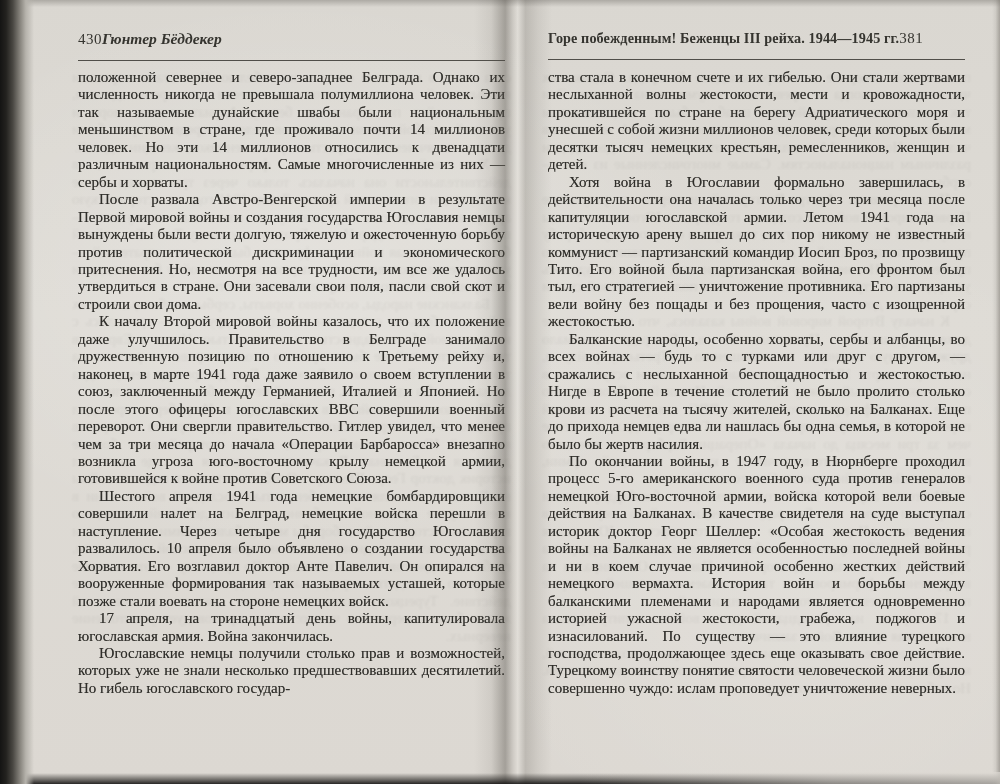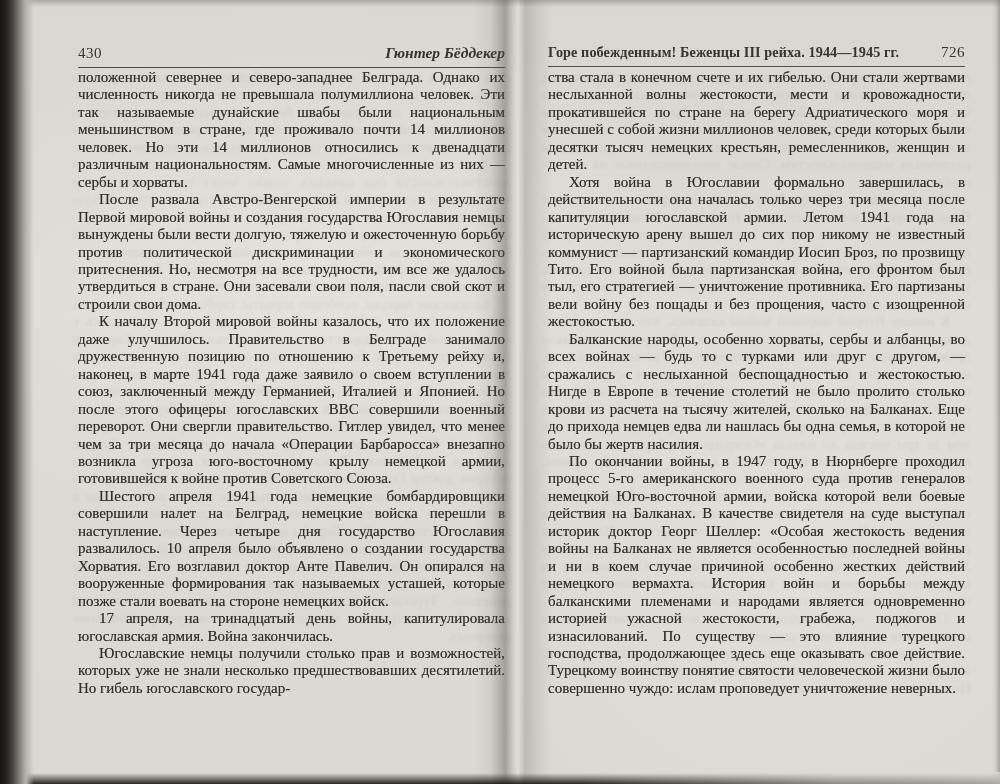--- a/index.html
+++ b/index.html
@@ -60,24 +60,24 @@
   }
   
   .page {
     position: absolute; top: 0; bottom: 0;
     z-index: 2;
   }
   .page-left  { left: 78px;  width: 427px; }
   .page-right { left: 548px; width: 417px; }
 
   .page-header {
-    position: absolute; top: 44px; left: 0; right: 0;
-    display: flex; justify-content: space-between; align-items: baseline;
+    position: absolute; top: 30px; left: 0; right: 0;
+    display: flex; justify-content: flex-start; align-items: baseline;
     border-bottom: 1px solid #504e49;
-    padding-bottom: 5px;
+    padding-bottom: 12px;
     color: #35342f;
   }
   .page-num { font-size: 15px; letter-spacing: 0.5px; }
   .running-author { font-size: 15.5px; font-weight: bold; font-style: italic; }
   .running-title  { font-size: 14.2px; font-weight: bold; letter-spacing: 0.1px; }
 
   .page-body {
     position: absolute; top: 69px; left: 0; right: 0;
     color: #2f2e2a;
     font-size: 15px;
@@ -136,21 +136,21 @@
     <div class="ghost">
         <p class="para">положенной севернее и северо-западнее Белграда. Однако их численность никогда не превышала полумиллиона человек. Эти так называемые дунайские швабы были национальным меньшинством в стране, где проживало почти 14 миллионов человек. Но эти 14 миллионов относились к двенадцати различным национальностям. Самые многочисленные из них — сербы и хорваты.</p>
         <p class="para indent">После развала Австро-Венгерской империи в результате Первой мировой войны и создания государства Югославия немцы вынуждены были вести долгую, тяжелую и ожесточенную борьбу против политической дискриминации и экономического притеснения. Но, несмотря на все трудности, им все же удалось утвердиться в стране. Они засевали свои поля, пасли свой скот и строили свои дома.</p>
         <p class="para indent">К началу Второй мировой войны казалось, что их положение даже улучшилось. Правительство в Белграде занимало дружественную позицию по отношению к Третьему рейху и, наконец, в марте 1941 года даже заявило о своем вступлении в союз, заключенный между Германией, Италией и Японией. Но после этого офицеры югославских ВВС совершили военный переворот. Они свергли правительство. Гитлер увидел, что менее чем за три месяца до начала «Операции Барбаросса» внезапно возникла угроза юго-восточному крылу немецкой армии, готовившейся к войне против Советского Союза.</p>
         <p class="para indent">Шестого апреля 1941 года немецкие бомбардировщики совершили налет на Белград, немецкие войска перешли в наступление. Через четыре дня государство Югославия развалилось. 10 апреля было объявлено о создании государства Хорватия. Его возглавил доктор Анте Павелич. Он опирался на вооруженные формирования так называемых усташей, которые позже стали воевать на стороне немецких войск.</p>
         <p class="para indent">17 апреля, на тринадцатый день войны, капитулировала югославская армия. Война закончилась.</p>
         <p class="para indent">Югославские немцы получили столько прав и возможностей, которых уже не знали несколько предшествовавших десятилетий. Но гибель югославского государ-</p>
       </div>
     <div class="page-header">
       <span class="running-title">Горе побежденным! Беженцы III рейха. 1944—1945 гг.</span>
-      <span class="page-num">726</span>
+      <span class="page-num">381</span>
     </div>
     <div class="page-body">
         <p class="para">ства стала в конечном счете и их гибелью. Они стали жертвами неслыханной волны жестокости, мести и кровожадности, прокатившейся по стране на берегу Адриатического моря и унесшей с собой жизни миллионов человек, среди которых были десятки тысяч немецких крестьян, ремесленников, женщин и детей.</p>
         <p class="para indent">Хотя война в Югославии формально завершилась, в действительности она началась только через три месяца после капитуляции югославской армии. Летом 1941 года на историческую арену вышел до сих пор никому не известный коммунист — партизанский командир Иосип Броз, по прозвищу Тито. Его войной была партизанская война, его фронтом был тыл, его стратегией — уничтожение противника. Его партизаны вели войну без пощады и без прощения, часто с изощренной жестокостью.</p>
         <p class="para indent">Балканские народы, особенно хорваты, сербы и албанцы, во всех войнах — будь то с турками или друг с другом, — сражались с неслыханной беспощадностью и жестокостью. Нигде в Европе в течение столетий не было пролито столько крови из расчета на тысячу жителей, сколько на Балканах. Еще до прихода немцев едва ли нашлась бы одна семья, в которой не было бы жертв насилия.</p>
         <p class="para indent">По окончании войны, в 1947 году, в Нюрнберге проходил процесс 5-го американского военного суда против генералов немецкой Юго-восточной армии, войска которой вели боевые действия на Балканах. В качестве свидетеля на суде выступал историк доктор Георг Шеллер: «Особая жестокость ведения войны на Балканах не является особенностью последней войны и ни в коем случае причиной особенно жестких действий немецкого вермахта. История войн и борьбы между балканскими племенами и народами является одновременно историей ужасной жестокости, грабежа, поджогов и изнасилований. По существу — это влияние турецкого господства, продолжающее здесь еще оказывать свое действие. Турецкому воинству понятие святости человеческой жизни было совершенно чуждо: ислам проповедует уничтожение неверных.</p>
       </div>
   </div>
 
   <div class="gutter"></div>

